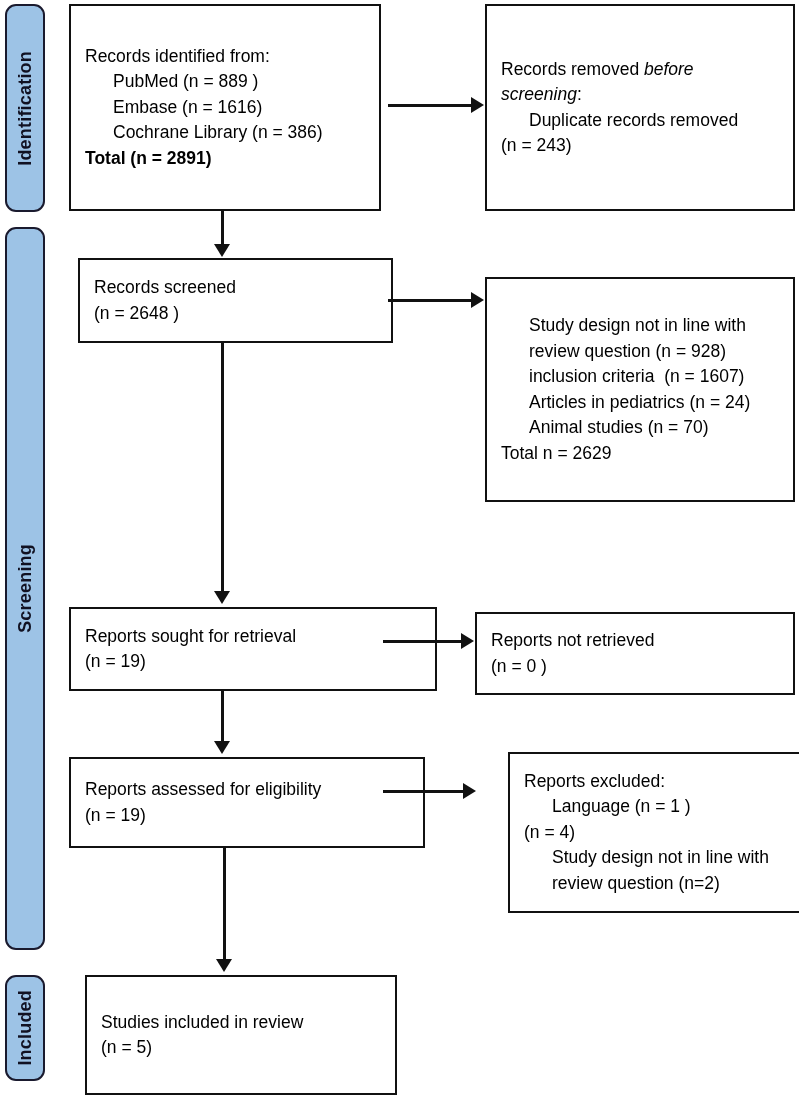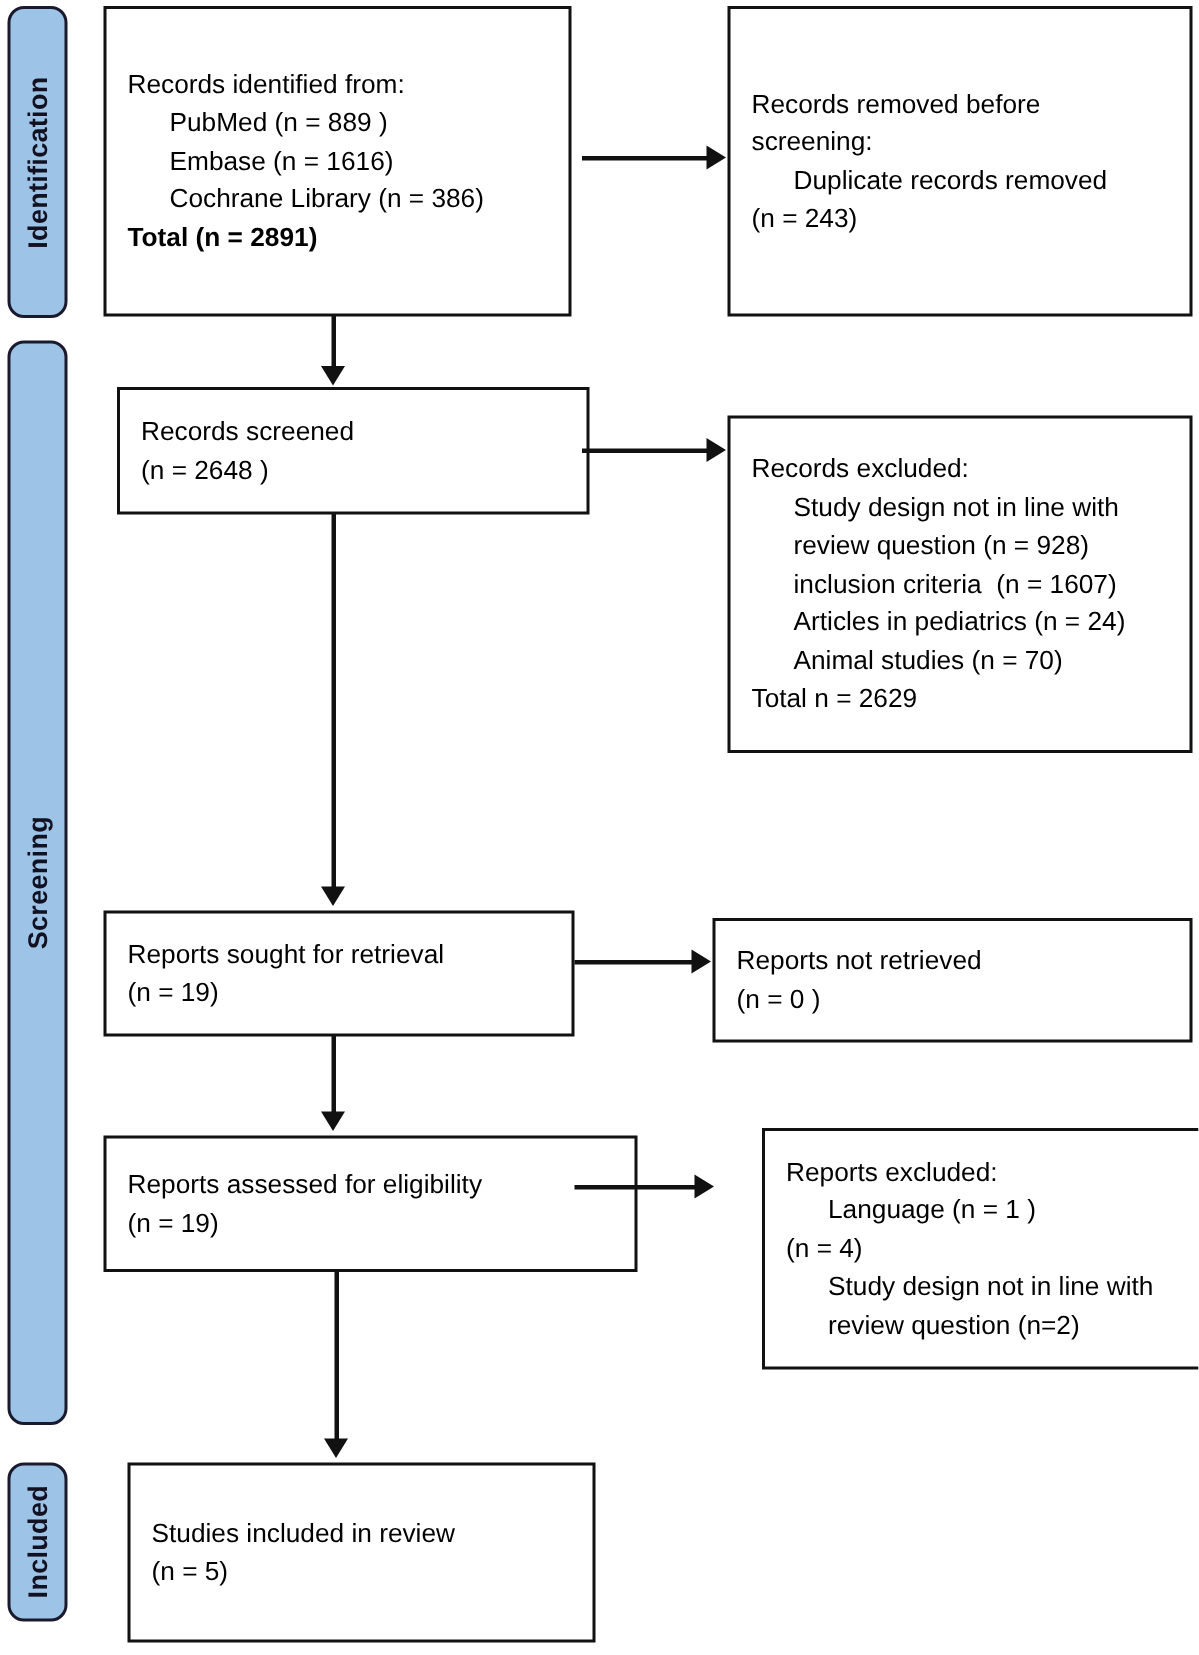--- a/index.html
+++ b/index.html
@@ -52,21 +52,21 @@
     justify-content: center;
   }
   .box .lines {
     padding: 0 0 0 14px;
     font-size: 17.5px;
     line-height: 25.5px;
   }
   .ln { white-space: pre; }
   .ln.indent { padding-left: 28px; }
   .ln.bold { font-weight: bold; }
-  .ln .ital { }
+  .ln .ital { font-style: italic; }
 
   
   .vline {
     position: absolute;
     width: 2.5px;
     background: #111111;
   }
   .hline {
     position: absolute;
     height: 2.5px;
@@ -127,31 +127,30 @@
 
   <div class="box" style="left:78px; top:258px; width:315px; height:85px;">
     <div class="lines">
       <div class="ln">Records screened</div>
       <div class="ln">(n = 2648 )</div>
     </div>
   </div>
 
   <div class="box" style="left:485px; top:277px; width:310px; height:225px;">
     <div class="lines">
-      <div class="ln">Records excluded:</div>
       <div class="ln indent">Study design not in line with</div>
       <div class="ln indent">review question (n = 928)</div>
       <div class="ln indent">inclusion criteria  (n = 1607)</div>
       <div class="ln indent">Articles in pediatrics (n = 24)</div>
       <div class="ln indent">Animal studies (n = 70)</div>
       <div class="ln">Total n = 2629</div>
     </div>
   </div>
 
-  <div class="box" style="left:69px; top:607px; width:314px; height:84px;">
+  <div class="box" style="left:69px; top:607px; width:368px; height:84px;">
     <div class="lines">
       <div class="ln">Reports sought for retrieval</div>
       <div class="ln">(n = 19)</div>
     </div>
   </div>
 
   <div class="box" style="left:475px; top:612px; width:320px; height:83px;">
     <div class="lines">
       <div class="ln">Reports not retrieved</div>
       <div class="ln">(n = 0 )</div>

